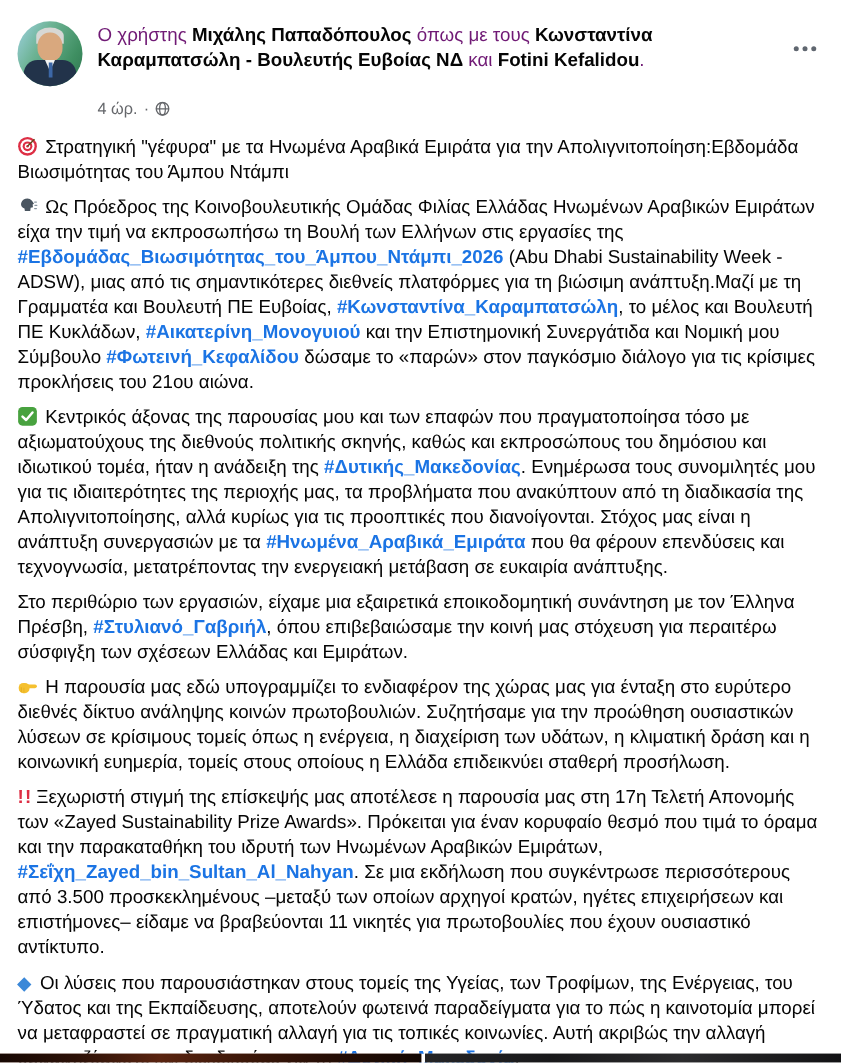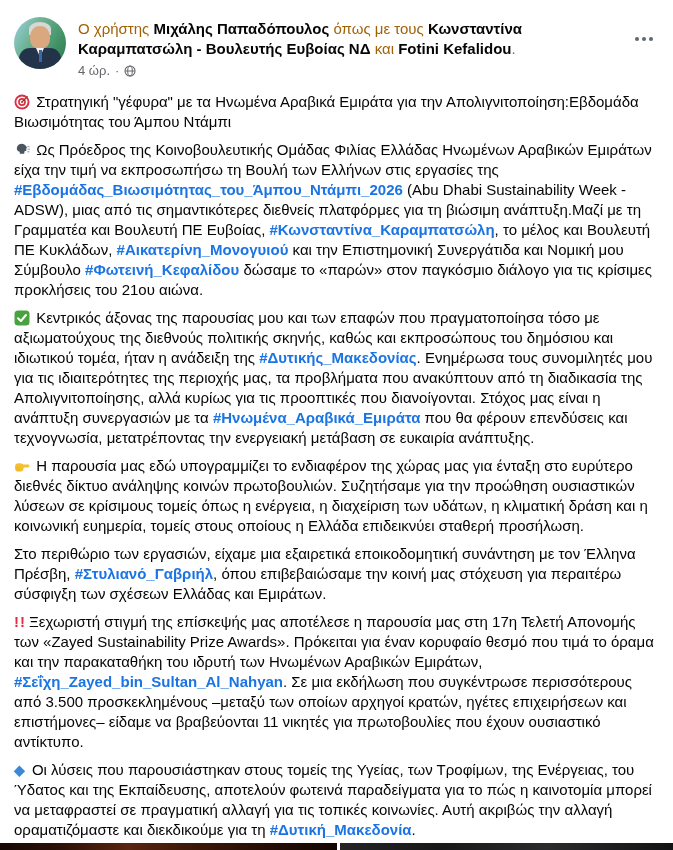--- a/index.html
+++ b/index.html
@@ -18,23 +18,23 @@
     position:relative;overflow:hidden;cursor:pointer;
     background:linear-gradient(120deg,#9fd2e2 0%,#6db394 35%,#3f8f62 75%,#2f7550 100%);
   }
   .avatar .hair{position:absolute;left:15px;top:5px;width:22px;height:13px;border-radius:50% 50% 0 0;background:#d7d7d4;}
   .avatar .face{position:absolute;left:16px;top:9px;width:20px;height:23px;border-radius:48% 48% 44% 44%;background:#d9a87e;}
   .avatar .suit{position:absolute;left:5px;top:31px;width:42px;height:22px;border-radius:11px 11px 0 0;background:#22334a;}
   .avatar .shirt{position:absolute;left:22px;top:31px;width:8px;height:9px;background:#f4f4f2;clip-path:polygon(0 0,100% 0,50% 100%);}
   .avatar .tie{position:absolute;left:25px;top:33px;width:3px;height:12px;background:#3c67a6;}
 
   .header-text{flex:1 1 auto;margin-left:12px;font-size:15px;line-height:20px;padding-top:2px;}
-  .muted{color:#a16207;}
+  .muted{color:#701a75;}
   .name{font-weight:700;color:#050505;cursor:pointer;}
-  .meta{display:flex;align-items:center;gap:4px;color:#65676B;font-size:13px;line-height:16px;margin-top:4px;cursor:pointer;}
+  .meta{display:flex;align-items:center;gap:4px;color:#65676B;font-size:13px;line-height:16px;margin-top:20px;cursor:pointer;}
   .meta .dot{margin:0 1px;}
 
   .options-btn{
     flex:0 0 auto;display:flex;align-items:center;gap:3px;
     margin-top:16px;margin-left:8px;padding:4px;cursor:pointer;border-radius:50%;
   }
   .options-btn i{width:4px;height:4px;border-radius:50%;background:#606770;display:block;}
 
   
   .post-body{margin-top:13px;font-size:15px;line-height:20px;color:#050505;}
@@ -99,27 +99,27 @@
     <g stroke="#8a97a1" stroke-width="1" stroke-linecap="round" fill="none">
       <path d="M13.7 4.6h1.4"></path>
             <path d="M13.9 7.2h1.8"></path>
             <path d="M13.7 9.8h1.4"></path>
     </g>
   </svg> Ως Πρόεδρος της Κοινοβουλευτικής Ομάδας Φιλίας Ελλάδας Ηνωμένων Αραβικών Εμιράτων είχα την τιμή να εκπροσωπήσω τη Βουλή των Ελλήνων στις εργασίες της <a class="hashtag">#Εβδομάδας_Βιωσιμότητας_του_Άμπου_Ντάμπι_2026</a> (Abu Dhabi Sustainability Week - ADSW), μιας από τις σημαντικότερες διεθνείς πλατφόρμες για τη βιώσιμη ανάπτυξη.Μαζί με τη Γραμματέα και Βουλευτή ΠΕ Ευβοίας, <a class="hashtag">#Κωνσταντίνα_Καραμπατσώλη</a>, το μέλος και Βουλευτή ΠΕ Κυκλάδων, <a class="hashtag">#Αικατερίνη_Μονογυιού</a> και την Επιστημονική Συνεργάτιδα και Νομική μου Σύμβουλο <a class="hashtag">#Φωτεινή_Κεφαλίδου</a> δώσαμε το «παρών» στον παγκόσμιο διάλογο για τις κρίσιμες προκλήσεις του 21ου αιώνα.</div>
       <div class="para"><svg class="emoji" viewBox="0 0 16 16">
     <rect x="0.5" y="0.5" width="15" height="15" rx="3.5" fill="#48a23f"></rect>
     <path d="M4 8.3 6.9 11l5.1-6" fill="none" stroke="#ffffff" stroke-width="2" stroke-linecap="round" stroke-linejoin="round"></path>
   </svg> Κεντρικός άξονας της παρουσίας μου και των επαφών που πραγματοποίησα τόσο με αξιωματούχους της διεθνούς πολιτικής σκηνής, καθώς και εκπροσώπους του δημόσιου και ιδιωτικού τομέα, ήταν η ανάδειξη της <a class="hashtag">#Δυτικής_Μακεδονίας</a>. Ενημέρωσα τους συνομιλητές μου για τις ιδιαιτερότητες της περιοχής μας, τα προβλήματα που ανακύπτουν από τη διαδικασία της Απολιγνιτοποίησης, αλλά κυρίως για τις προοπτικές που διανοίγονται. Στόχος μας είναι η ανάπτυξη συνεργασιών με τα <a class="hashtag">#Ηνωμένα_Αραβικά_Εμιράτα</a> που θα φέρουν επενδύσεις και τεχνογνωσία, μετατρέποντας την ενεργειακή μετάβαση σε ευκαιρία ανάπτυξης.</div>
+      <div class="para">Στο περιθώριο των εργασιών, είχαμε μια εξαιρετικά εποικοδομητική συνάντηση με τον Έλληνα Πρέσβη, <a class="hashtag">#Στυλιανό_Γαβριήλ</a>, όπου επιβεβαιώσαμε την κοινή μας στόχευση για περαιτέρω σύσφιγξη των σχέσεων Ελλάδας και Εμιράτων.</div>
       <div class="para"><svg class="emoji" viewBox="0 0 16 16">
     <rect x="1" y="5.3" width="8.6" height="8.2" rx="3.6" fill="#f5c02f"></rect>
     <rect x="5.8" y="6.6" width="9.7" height="2.9" rx="1.45" fill="#f5c02f"></rect>
     <rect x="2.6" y="8.8" width="1" height="4" fill="#dfa91c" opacity="0.7"></rect>
     <rect x="4.6" y="9.2" width="1" height="4" fill="#dfa91c" opacity="0.5"></rect>
   </svg> Η παρουσία μας εδώ υπογραμμίζει το ενδιαφέρον της χώρας μας για ένταξη στο ευρύτερο διεθνές δίκτυο ανάληψης κοινών πρωτοβουλιών. Συζητήσαμε για την προώθηση ουσιαστικών λύσεων σε κρίσιμους τομείς όπως η ενέργεια, η διαχείριση των υδάτων, η κλιματική δράση και η κοινωνική ευημερία, τομείς στους οποίους η Ελλάδα επιδεικνύει σταθερή προσήλωση.</div>
-      <div class="para">Στο περιθώριο των εργασιών, είχαμε μια εξαιρετικά εποικοδομητική συνάντηση με τον Έλληνα Πρέσβη, <a class="hashtag">#Στυλιανό_Γαβριήλ</a>, όπου επιβεβαιώσαμε την κοινή μας στόχευση για περαιτέρω σύσφιγξη των σχέσεων Ελλάδας και Εμιράτων.</div>
       <div class="para"><span class="emoji-txt emoji-dblexcl">!!</span>Ξεχωριστή στιγμή της επίσκεψής μας αποτέλεσε η παρουσία μας στη 17η Τελετή Απονομής των «Zayed Sustainability Prize Awards». Πρόκειται για έναν κορυφαίο θεσμό που τιμά το όραμα και την παρακαταθήκη του ιδρυτή των Ηνωμένων Αραβικών Εμιράτων, <a class="hashtag">#Σεΐχη_Zayed_bin_Sultan_Al_Nahyan</a>. Σε μια εκδήλωση που συγκέντρωσε περισσότερους από 3.500 προσκεκλημένους –μεταξύ των οποίων αρχηγοί κρατών, ηγέτες επιχειρήσεων και επιστήμονες– είδαμε να βραβεύονται 11 νικητές για πρωτοβουλίες που έχουν ουσιαστικό αντίκτυπο.</div>
       <div class="para"><span class="emoji-txt emoji-bluediamond">◆</span> Οι λύσεις που παρουσιάστηκαν στους τομείς της Υγείας, των Τροφίμων, της Ενέργειας, του Ύδατος και της Εκπαίδευσης, αποτελούν φωτεινά παραδείγματα για το πώς η καινοτομία μπορεί να μεταφραστεί σε πραγματική αλλαγή για τις τοπικές κοινωνίες. Αυτή ακριβώς την αλλαγή οραματιζόμαστε και διεκδικούμε για τη <a class="hashtag">#Δυτική_Μακεδονία</a>.</div>
     </div>
 </div>
 
 <div class="photo-strip">
   <div class="photo photo-1" style="background-color: rgb(67, 24, 10);"></div>
   <div class="photo photo-2" style="background-color: rgb(29, 29, 31);"></div>
 </div>
 

